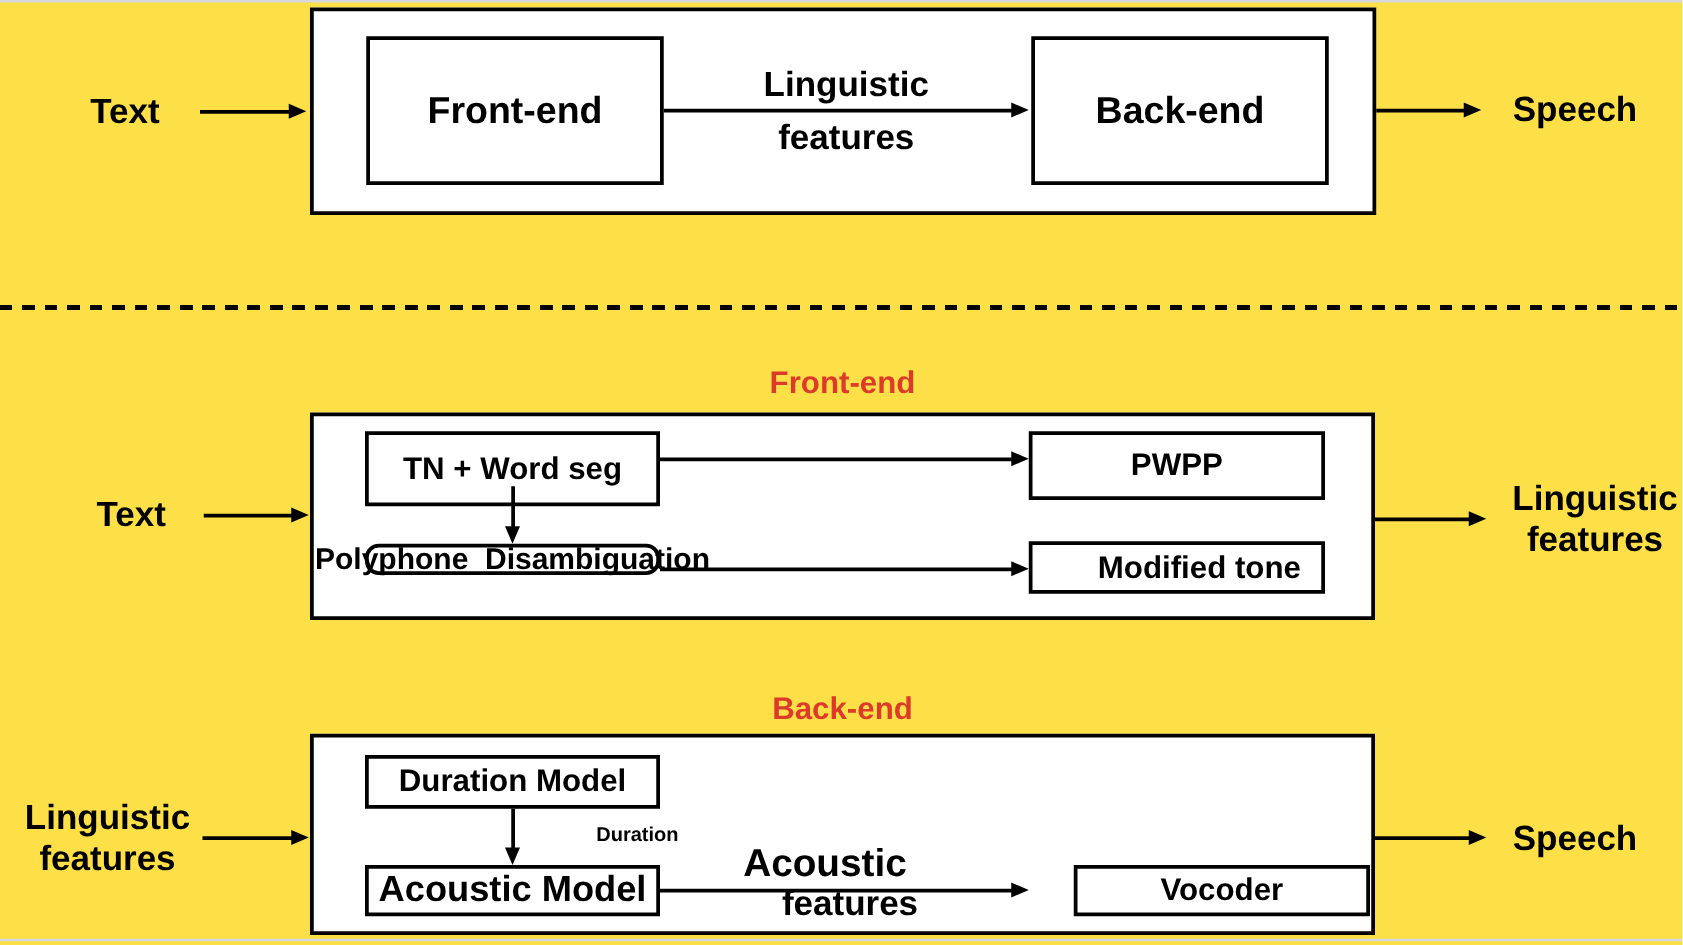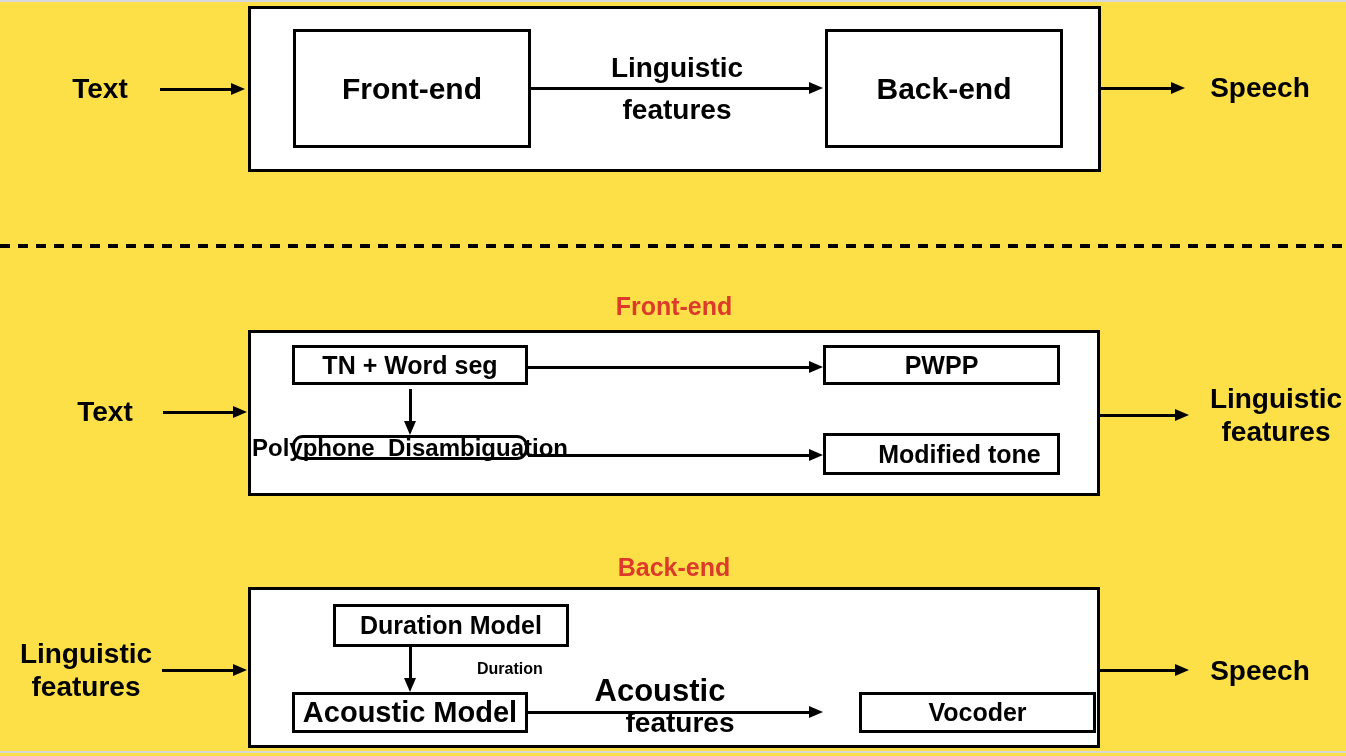--- a/index.html
+++ b/index.html
@@ -73,40 +73,40 @@
   <div>
     <div class="lbl" style="left: 574px; top: 292px; width: 200px; height: 28px; font-size: 25px; color: rgb(220, 59, 43);">Front-end</div>
 
     <div class="box" style="left:248px;top:330px;width:852px;height:166px;"></div>
 
     <div class="lbl" style="left:55px;top:396px;width:100px;height:32px;font-size:28px;">Text</div>
     <div class="arrow" style="left:163px;top:410.5px;width:71px;height:3px;">
       <span class="head-r"></span>
     </div>
 
-    <div class="box" style="left:292px;top:345px;width:236px;height:40px;font-size:25px;">
+    <div class="box" style="left:292px;top:345px;width:236px;height:60px;font-size:25px;">
       <span class="boxlabel">TN + Word seg</span>
     </div>
 
     <div class="arrow" style="left:408.5px;top:389px;width:3px;height:33px;">
       <span class="head-d"></span>
     </div>
 
     <div class="box" style="left:292px;top:435px;width:236px;height:25px;font-size:24px;border-radius:11px;">
       <span class="boxlabel">Polyphone  Disambiguation</span>
     </div>
 
     <div class="arrow" style="left:528px;top:365.5px;width:282px;height:3px;">
       <span class="head-r"></span>
     </div>
     <div class="arrow" style="left:528px;top:453.5px;width:282px;height:3px;">
       <span class="head-r"></span>
     </div>
 
-    <div class="box" style="left:823px;top:345px;width:237px;height:40px;font-size:25px;align-items:center;">
+    <div class="box" style="left:823px;top:345px;width:237px;height:55px;font-size:25px;align-items:center;">
       <span class="boxlabel">PWPP</span>
     </div>
     <div class="box" style="left:823px;top:433px;width:237px;height:42px;font-size:25px;padding-left:36px;">
       <span class="boxlabel">Modified tone</span>
     </div>
 
     <div class="arrow" style="left:1100px;top:413.5px;width:76px;height:3px;">
       <span class="head-r"></span>
     </div>
     <div class="lbl stack" style="left:1196px;top:382px;width:160px;height:66px;font-size:28px;line-height:33px;">
@@ -121,21 +121,21 @@
     <div class="box" style="left:248px;top:587px;width:852px;height:161px;"></div>
 
     <div class="lbl stack" style="left:6px;top:637px;width:160px;height:66px;font-size:28px;line-height:33px;">
       <span>Linguistic</span>
       <span>features</span>
     </div>
     <div class="arrow" style="left:162px;top:668.5px;width:72px;height:3px;">
       <span class="head-r"></span>
     </div>
 
-    <div class="box" style="left:292px;top:604px;width:236px;height:43px;font-size:25px;margin-left:41px;">
+    <div class="box" style="left:292px;top:604px;width:236px;height:43px;font-size:25px;">
       <span class="boxlabel">Duration Model</span>
     </div>
 
     <div class="arrow" style="left:408.5px;top:647px;width:3px;height:32px;">
       <span class="head-d"></span>
     </div>
     <div class="lbl left" style="left:462px;top:660px;width:90px;height:18px;font-size:16px;margin-left:15px;">Duration</div>
 
     <div class="box" style="left:292px;top:692px;width:236px;height:41px;font-size:29px;">
       <span class="boxlabel">Acoustic Model</span>

